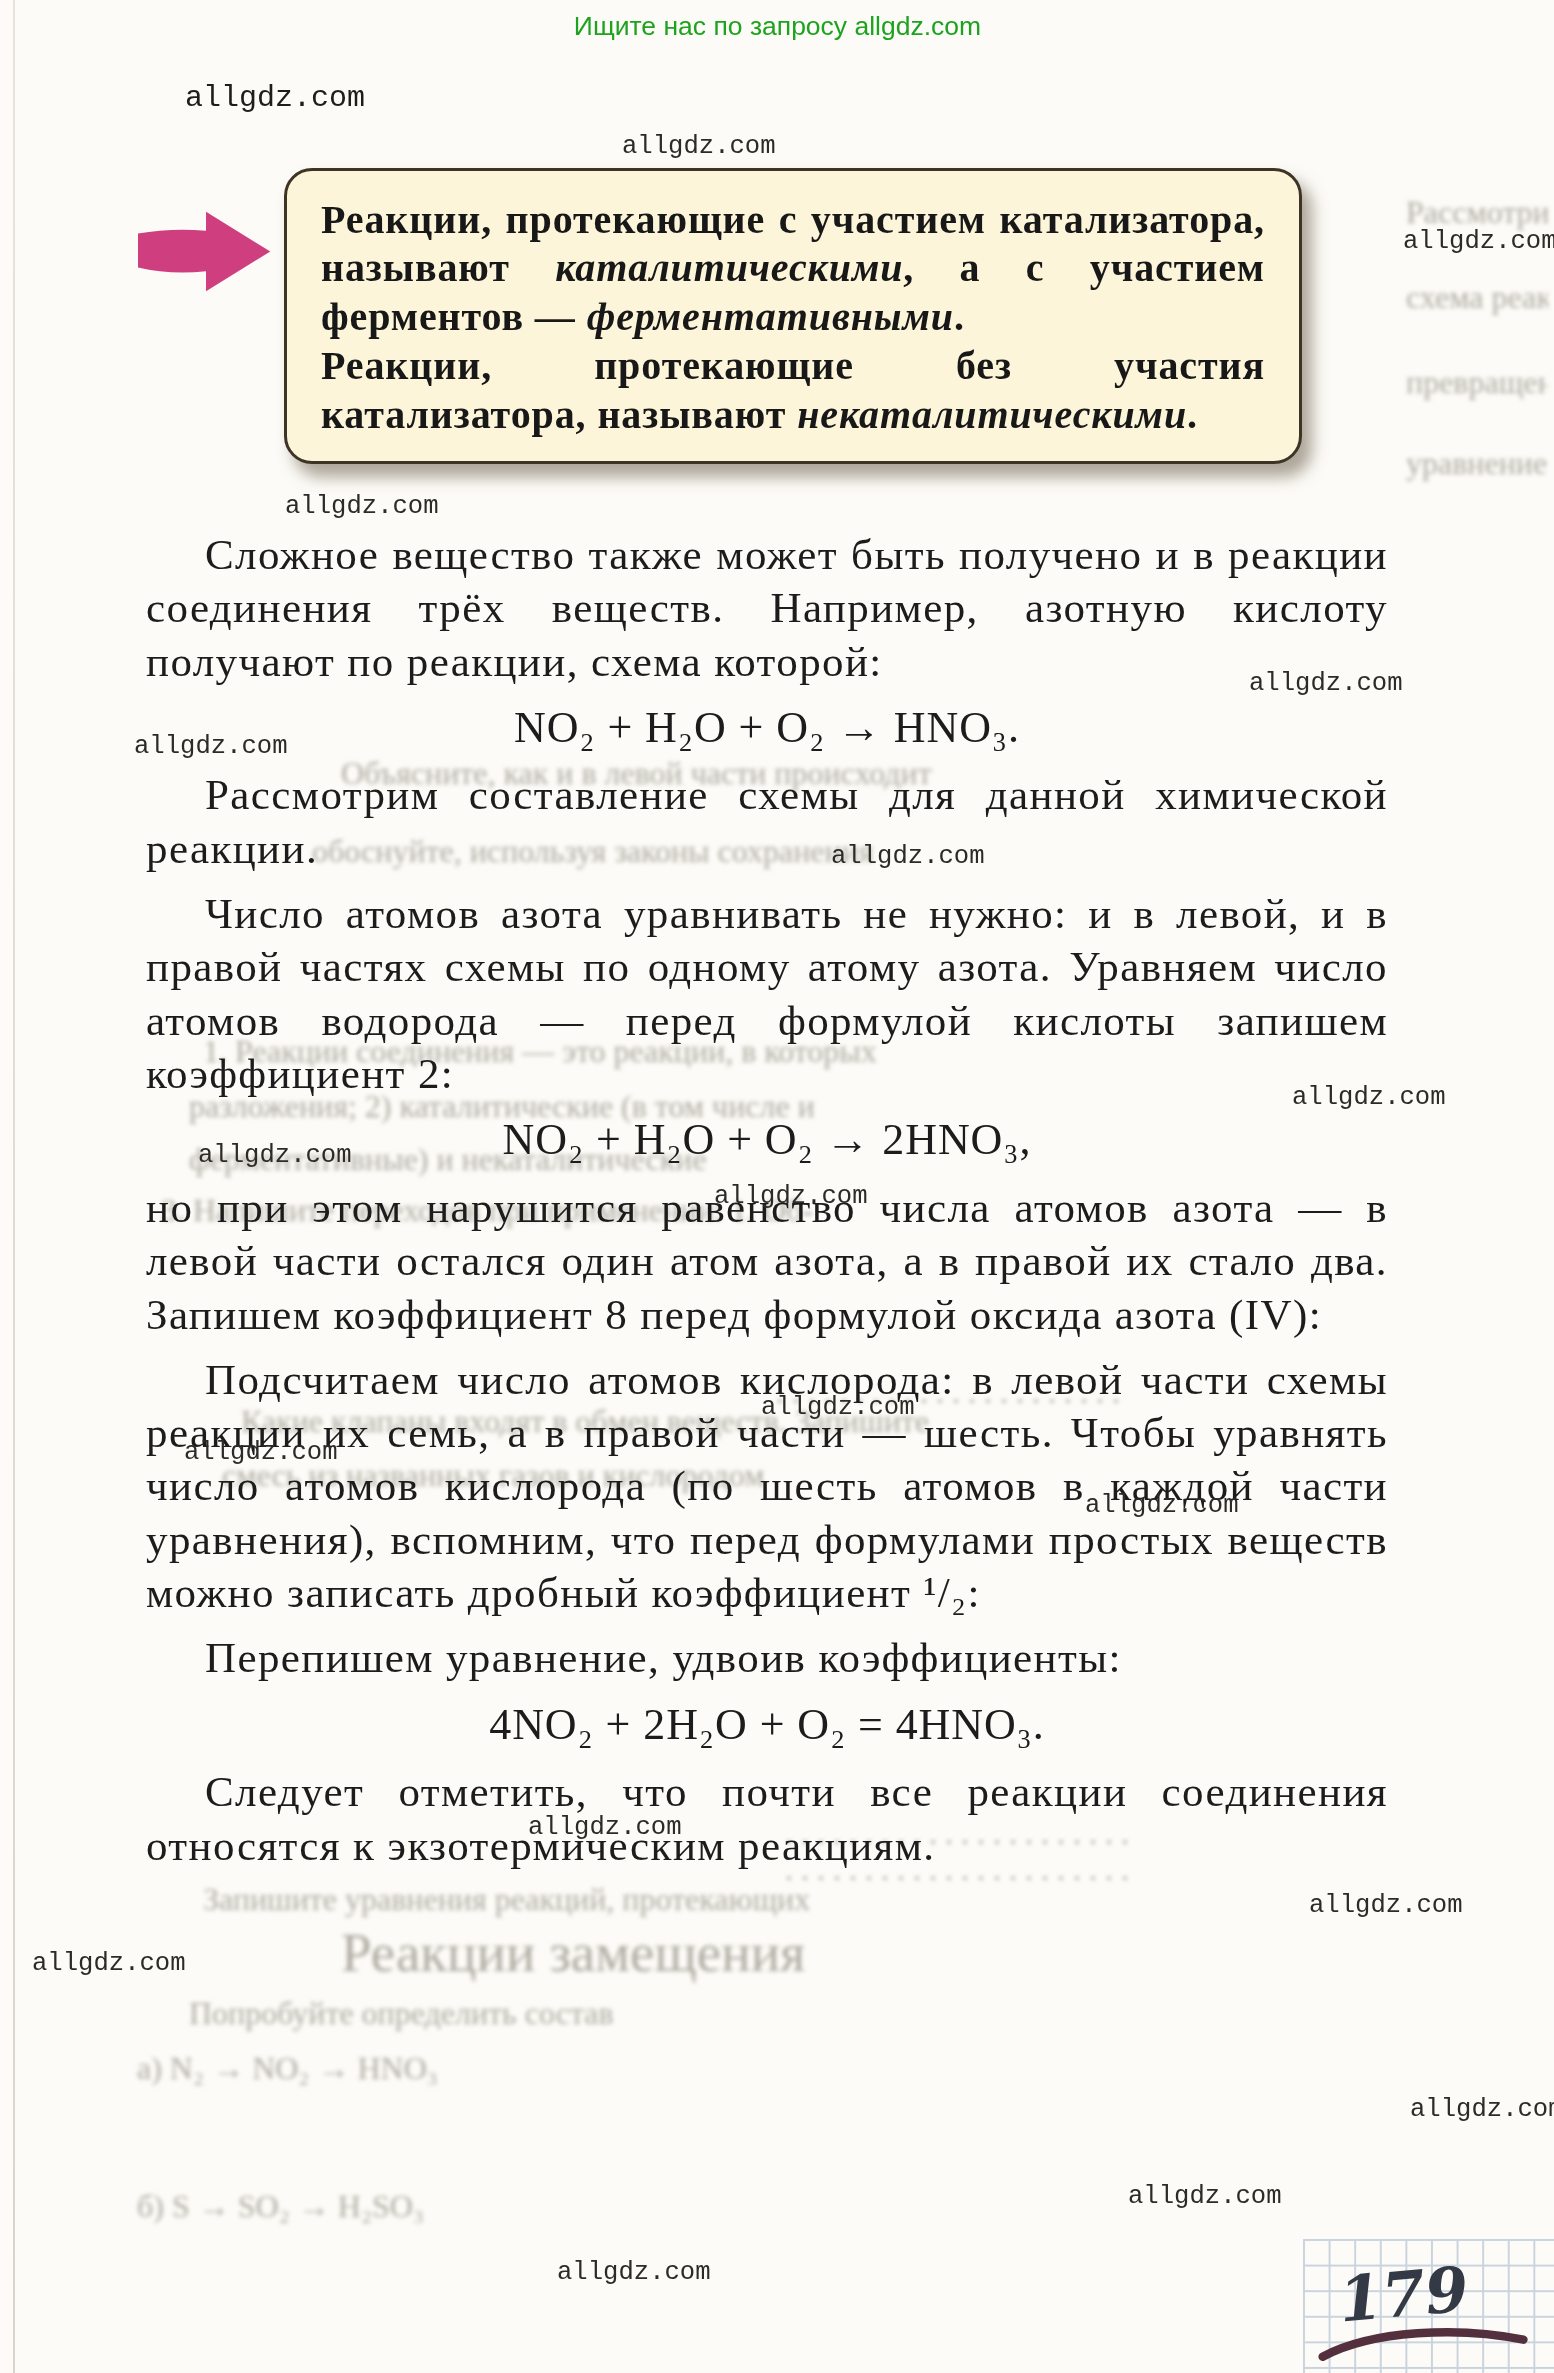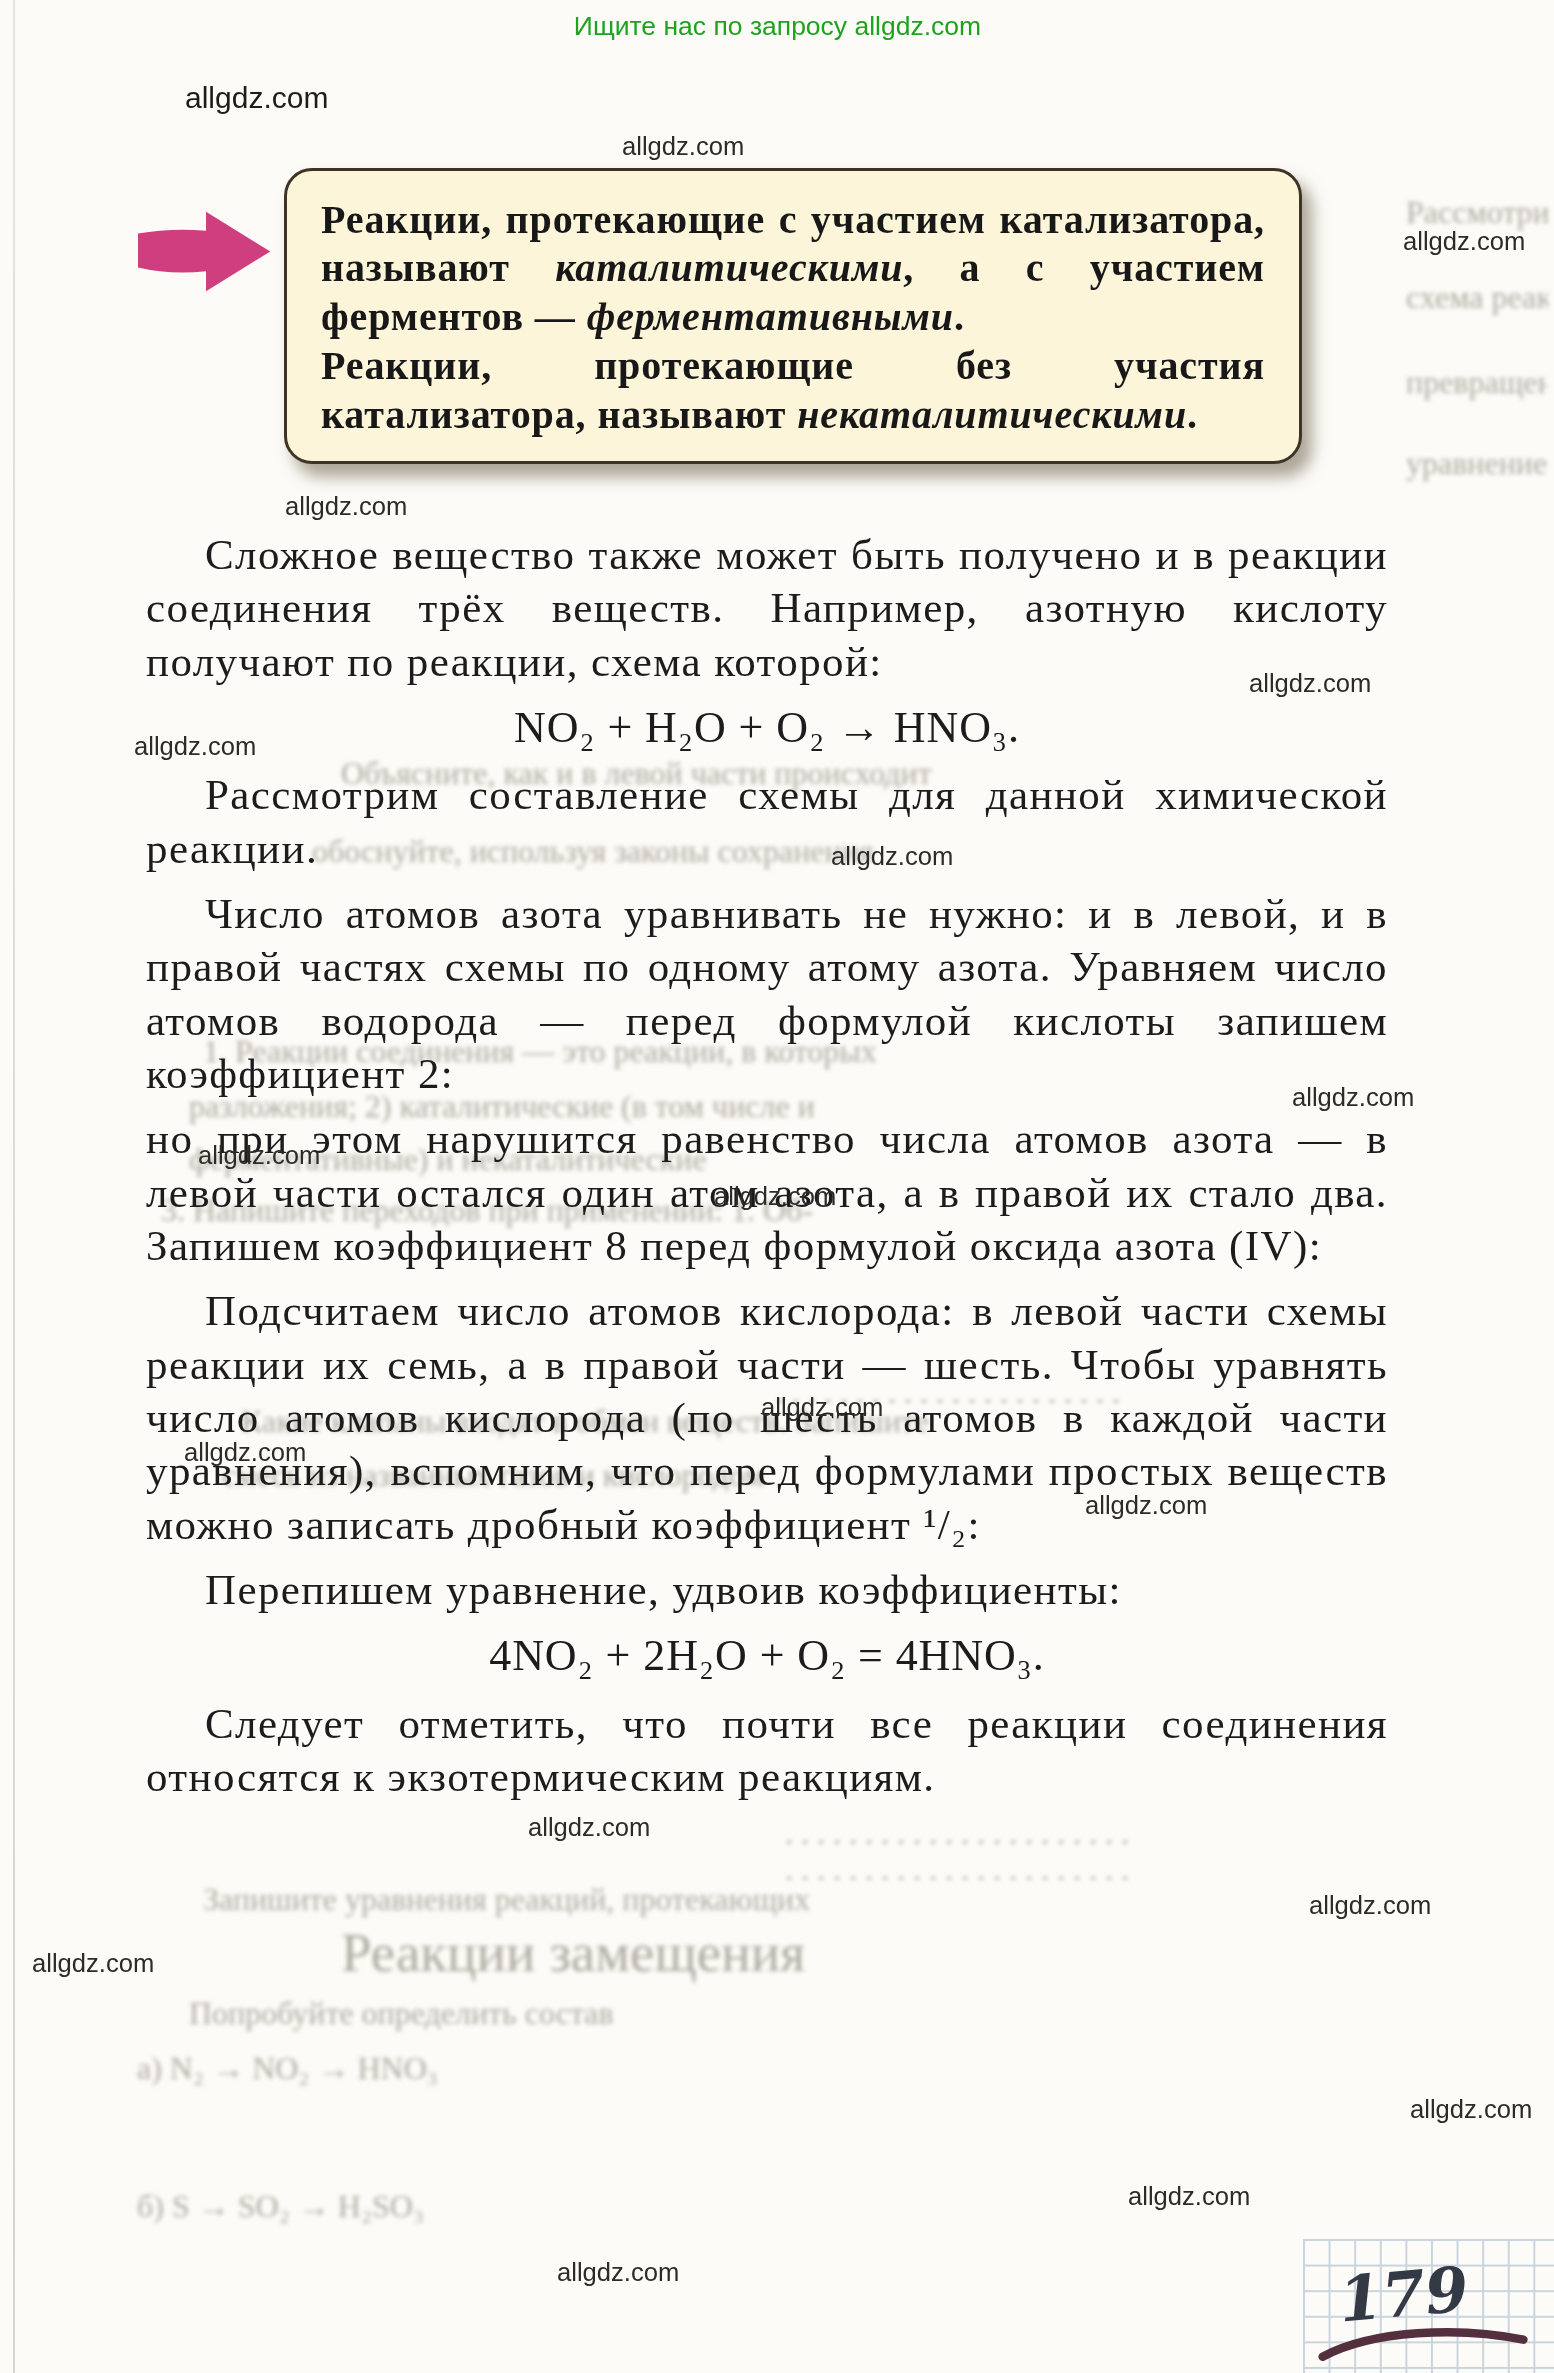--- a/index.html
+++ b/index.html
@@ -15,21 +15,21 @@
   
   .banner-top {
     position:absolute; top:11.4px; left:0; width:100%; text-align:center;
     color:#1ea31e; font-family:"Liberation Sans",sans-serif; font-size:26.5px; z-index:6;
   }
   .banner-bottom {
     position:absolute; bottom:9.5px; left:0; width:100%; text-align:center;
     color:#c3472a; font-family:"Liberation Sans",sans-serif; font-size:25.6px; z-index:6;
   }
   .wm {
-    position:absolute; font-family:Liberation Sans, sans-serif; font-size:25.6px;
+    position:absolute; font-family:Liberation Mono, monospace; font-size:25.6px;
     color:#2d2b27; white-space:nowrap; z-index:6;
   }
   .wm.lg { font-size:30px; color:#1f1d1a; }
   
   .bleed {
     position:absolute; color:rgba(110,104,90,0.55); filter:blur(2.1px);
     font-size:32px; white-space:nowrap; overflow:hidden; z-index:1;
     font-family:"Liberation Serif",serif;
   }
   
@@ -107,20 +107,21 @@
   <div class="callout">
     <p><span>Реакции, протекающие с участием катализатора, называют </span><span class="bi">каталитическими</span><span>, а с участием ферментов — </span><span class="bi">ферментативными</span><span>.</span></p>
     <p><span>Реакции, протекающие без участия катализатора, называют </span><span class="bi">некаталитическими</span><span>.</span></p>
   </div>
 
   <div class="content">
     <p>Сложное вещество также может быть получено и в реакции соединения трёх веществ. Например, азотную кислоту получают по реакции, схема которой:</p>
     <div class="eq">NO₂ + H₂O + O₂ → HNO₃.</div>
     <p>Рассмотрим составление схемы для данной химической реакции.</p>
     <p>Число атомов азота уравнивать не нужно: и в левой, и в правой частях схемы по одному атому азота. Уравняем число атомов водорода — перед формулой кислоты запишем коэффициент 2:</p>
+    <div class="eq">NO₂ + H₂O + O₂ → 2HNO₃,</div>
     <p class="no-indent">но при этом нарушится равенство числа атомов азота — в левой части остался один атом азота, а в правой их стало два. Запишем коэффициент 8 перед формулой оксида азота (IV):</p>
     <p>Подсчитаем число атомов кислорода: в левой части схемы реакции их семь, а в правой части — шесть. Чтобы уравнять число атомов кислорода (по шесть атомов в каждой части уравнения), вспомним, что перед формулами простых веществ можно записать дробный коэффициент ¹/₂:</p>
     <p>Перепишем уравнение, удвоив коэффициенты:</p>
     <div class="eq">4NO₂ + 2H₂O + O₂ = 4HNO₃.</div>
     <p>Следует отметить, что почти все реакции соединения относятся к экзотермическим реакциям.</p>
   </div>
 
   <div class="grid-paper"></div>
   <div class="pagenum">179</div>
   <svg class="swoosh" width="213" height="55" viewBox="0 0 225 58">

